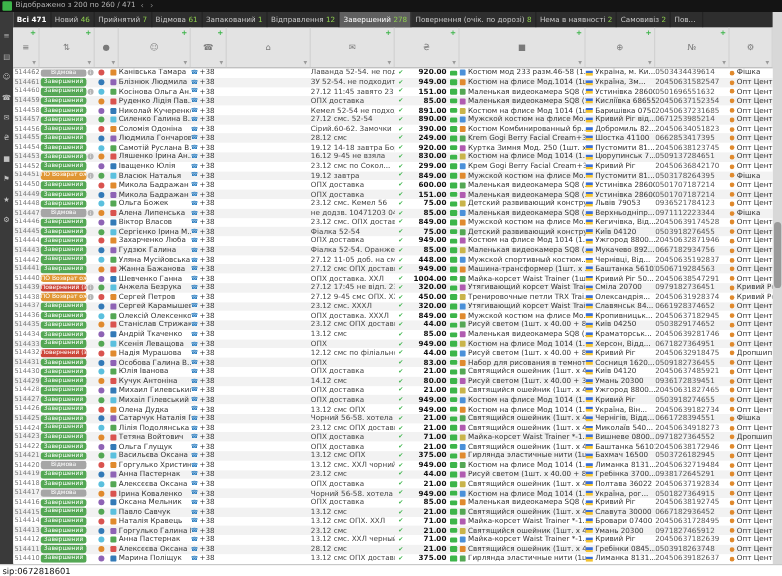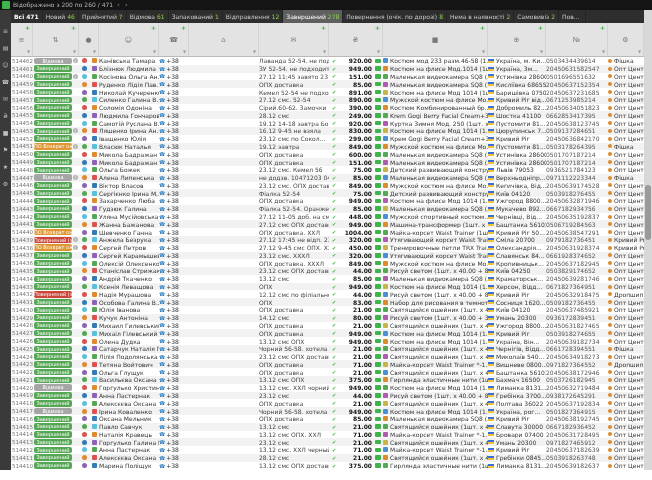--- a/index.html
+++ b/index.html
@@ -2310,14 +2310,17 @@
     </div>
   </div>
 </div>
     </div>
 
     <div class="vscroll">
       <div class="vthumb"></div>
     </div>
   </div>
 
+  <div class="statusbar">
+    <span>sip:0672818601</span>
+  </div>
 
 </div>
 
 </body></html>

